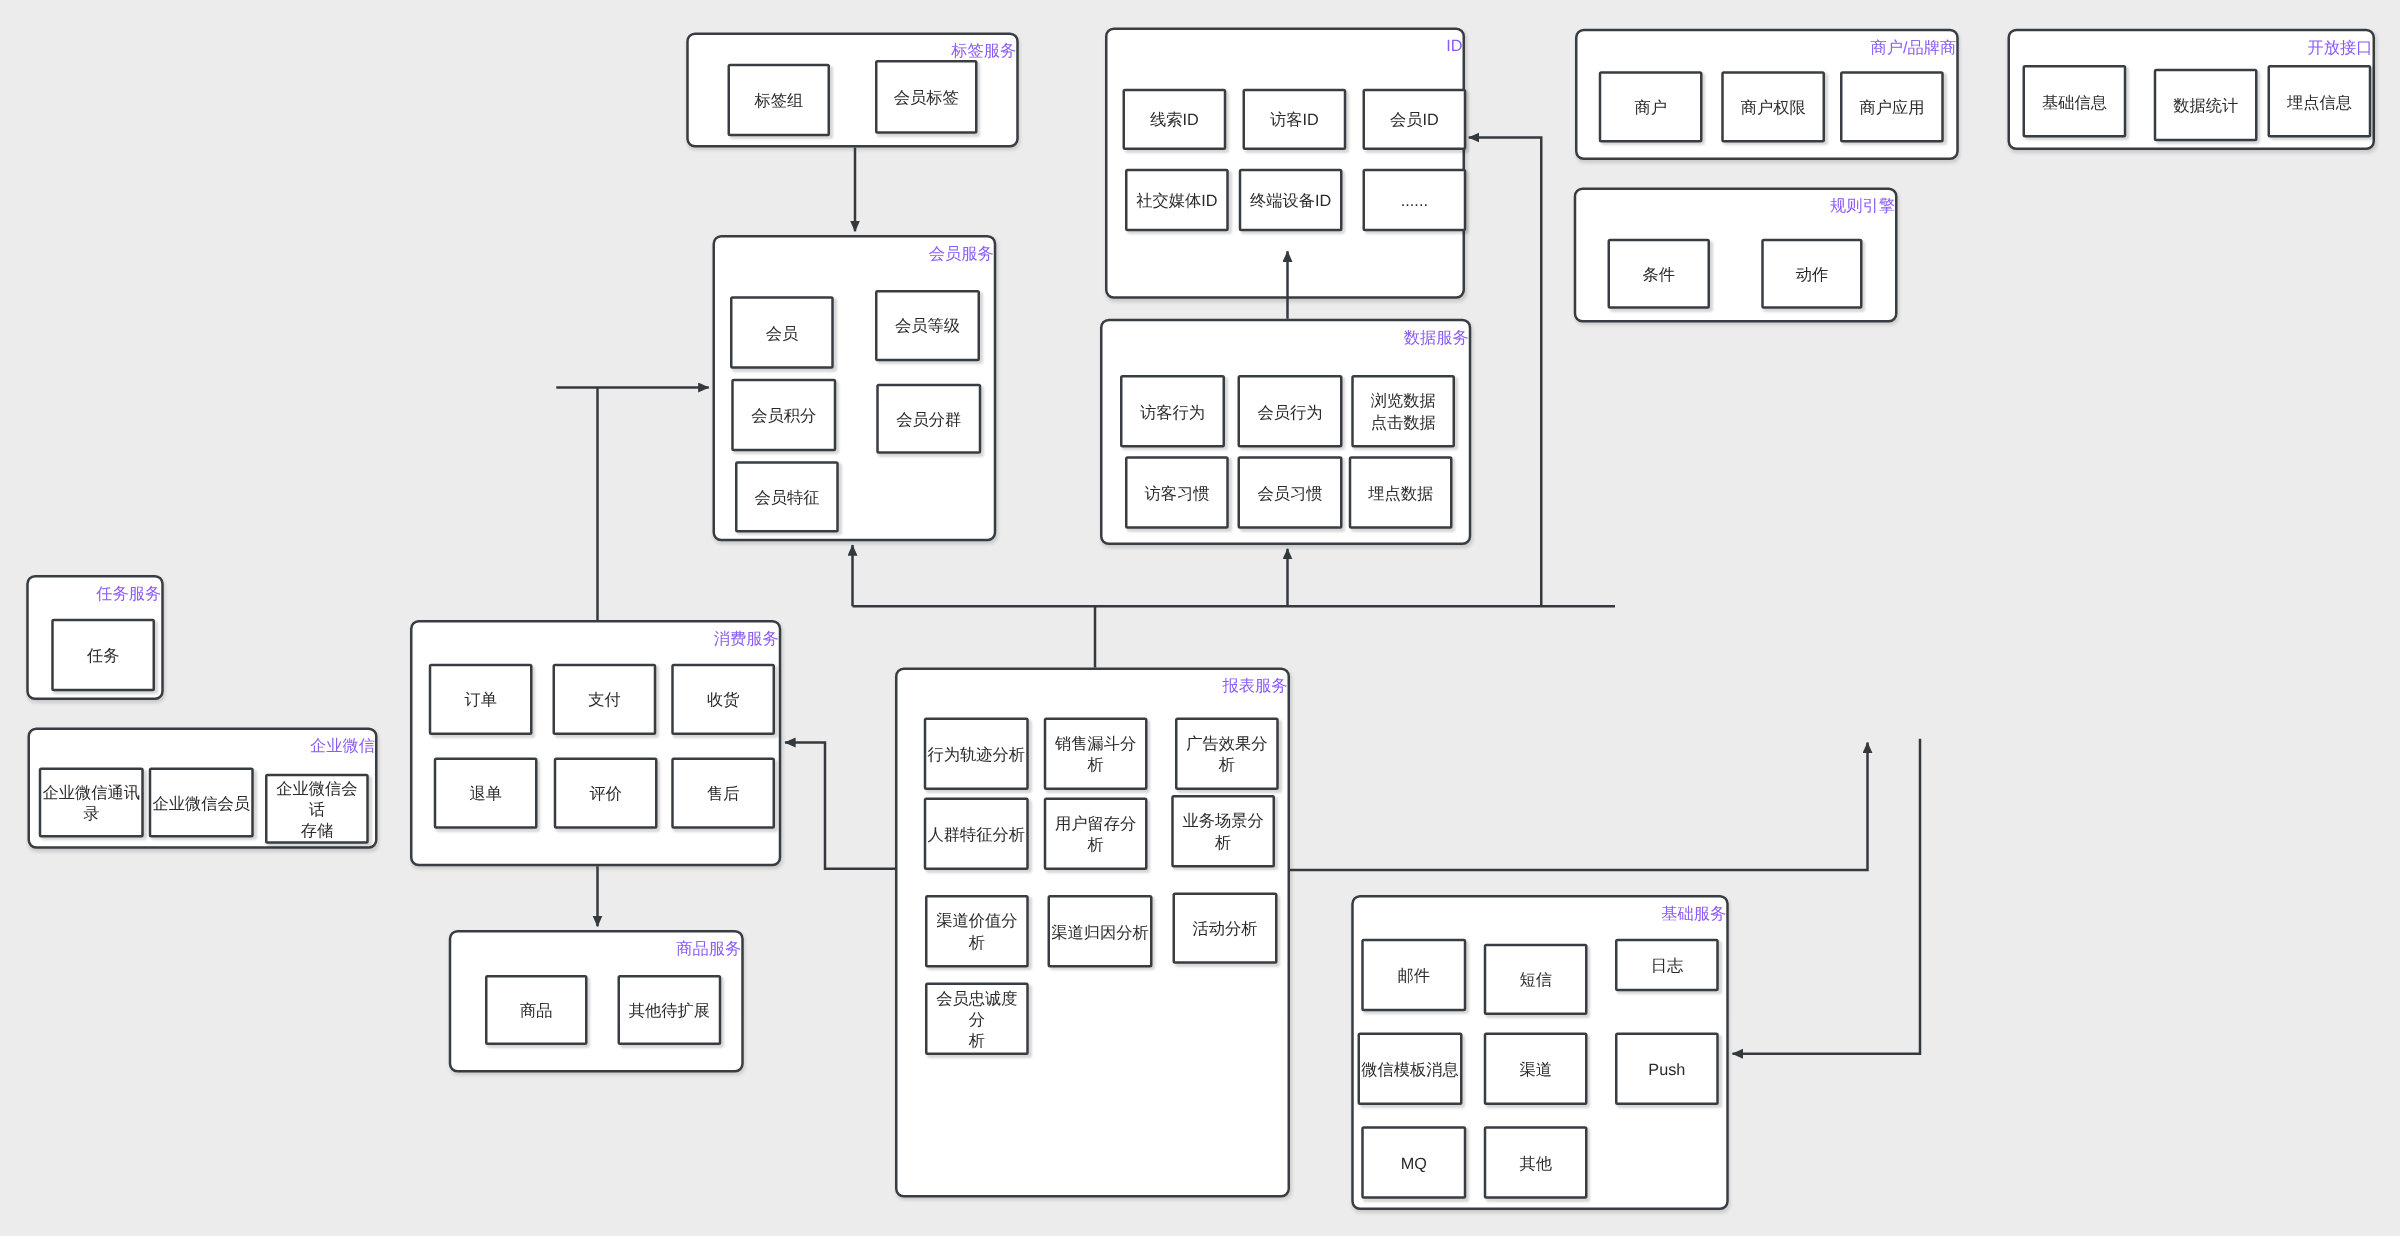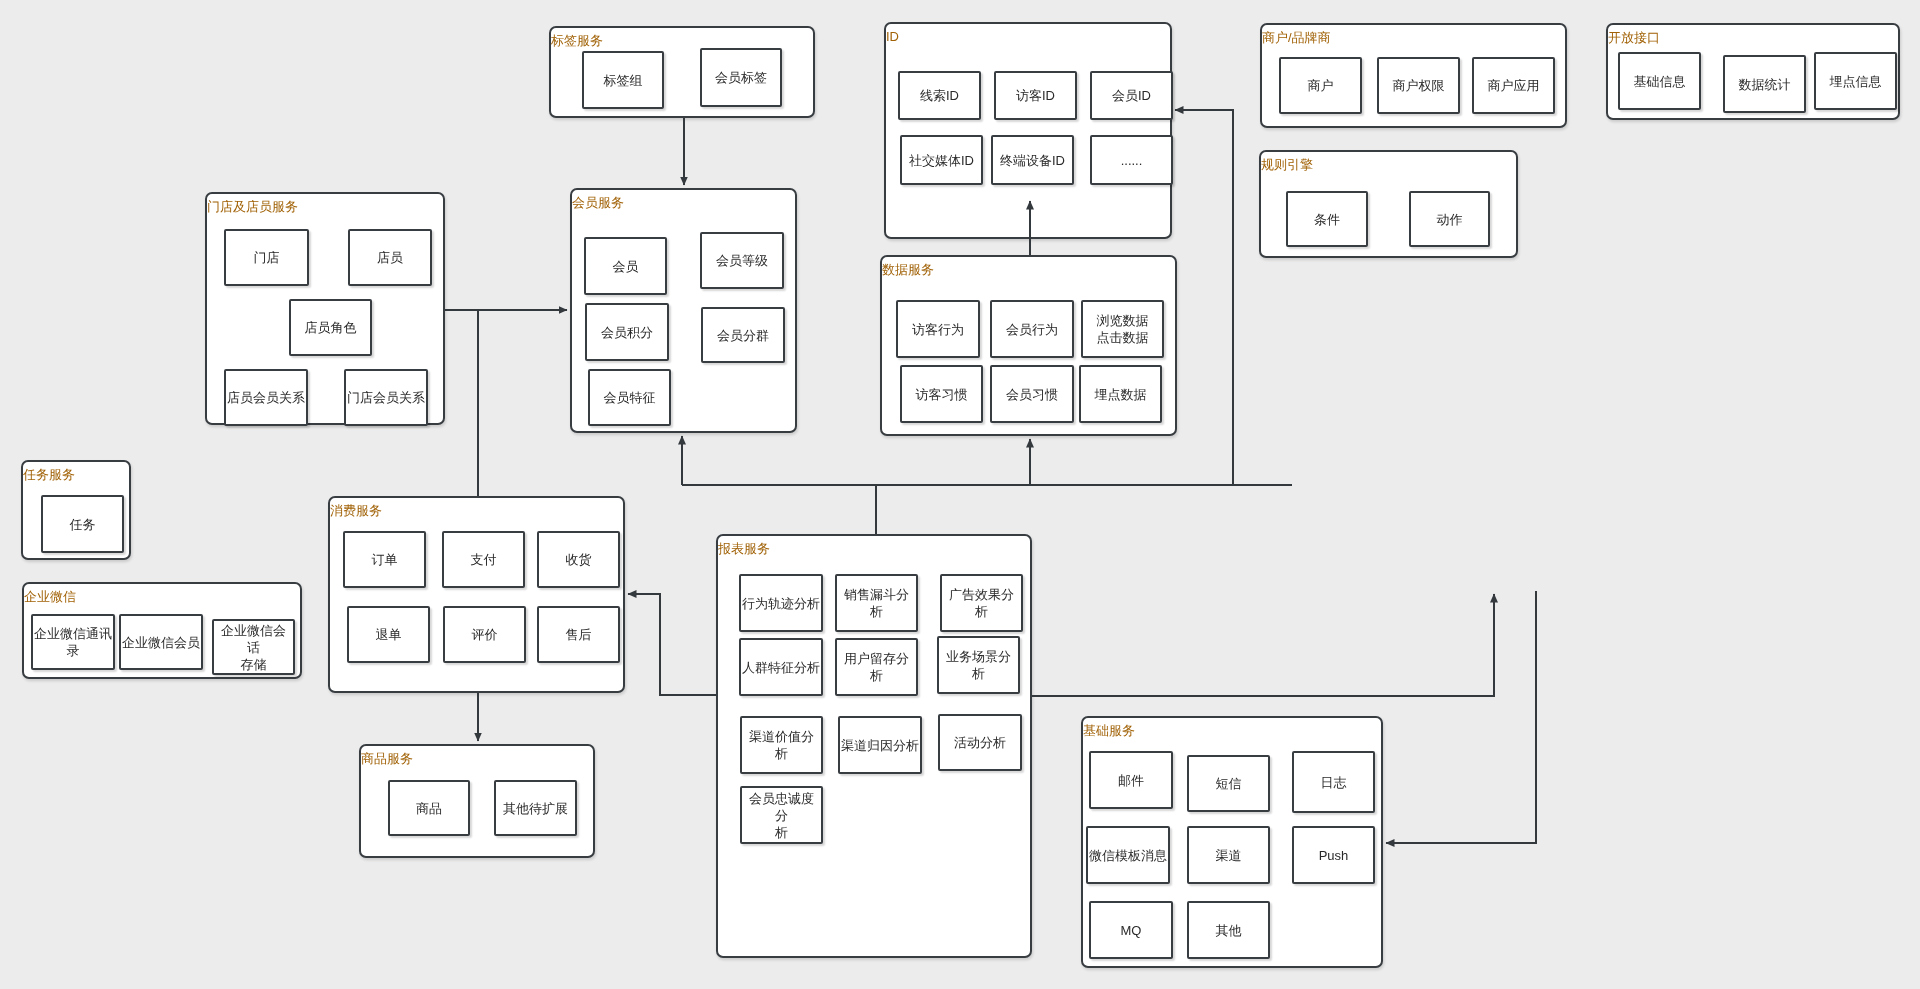--- a/index.html
+++ b/index.html
@@ -5,22 +5,22 @@
   html,body{margin:0;padding:0;background:#e9e9e9;}
   .canvas{
     position:relative;width:1920px;height:989px;background:#ececec;overflow:hidden;
     font-family:"Liberation Sans","DejaVu Sans",sans-serif;color:#262626;
   }
   .group{
     position:absolute;background:#ffffff;border:2px solid #383d42;border-radius:7px;
     box-shadow:1px 2px 3px rgba(0,0,0,0.14);box-sizing:border-box;
   }
   .group-title{
-    position:absolute;top:5px;left:0;width:100%;text-align:left;
-    font-size:13px;line-height:16px;color:#a16207;
+    position:absolute;top:5px;left:0;width:100%;text-align:right;
+    font-size:13px;line-height:16px;color:#8b5cf6;
   }
   .node{
     position:absolute;background:#ffffff;border:2px solid #383d42;border-radius:2px;
     box-shadow:2px 2px 2px rgba(0,0,0,0.16);box-sizing:border-box;
     display:flex;align-items:center;justify-content:center;text-align:center;
     font-size:13px;line-height:17px;white-space:pre-line;padding:1px;color:#2a2a2a;
   }
   .connectors{position:absolute;top:0;left:0;pointer-events:none;}
 </style>
 </head>
@@ -57,28 +57,20 @@
     <div class="node" style="left:115px;top:30px;width:83px;height:58px">数据统计</div>
     <div class="node" style="left:206px;top:27px;width:83px;height:58px">埋点信息</div>
   </div>
 
   <div class="group" style="left:1259px;top:150px;width:259px;height:108px">
     <div class="group-title">规则引擎</div>
     <div class="node" style="left:25px;top:39px;width:82px;height:56px">条件</div>
     <div class="node" style="left:148px;top:39px;width:81px;height:56px">动作</div>
   </div>
 
-  <div class="group" style="left:205px;top:192px;width:240px;height:233px">
-    <div class="group-title">门店及店员服务</div>
-    <div class="node" style="left:17px;top:35px;width:85px;height:57px">门店</div>
-    <div class="node" style="left:141px;top:35px;width:84px;height:57px">店员</div>
-    <div class="node" style="left:82px;top:105px;width:83px;height:57px">店员角色</div>
-    <div class="node" style="left:17px;top:175px;width:84px;height:57px">店员会员关系</div>
-    <div class="node" style="left:137px;top:175px;width:84px;height:57px">门店会员关系</div>
-  </div>
 
   <div class="group" style="left:570px;top:188px;width:227px;height:245px">
     <div class="group-title">会员服务</div>
     <div class="node" style="left:12px;top:47px;width:83px;height:58px">会员</div>
     <div class="node" style="left:128px;top:42px;width:84px;height:57px">会员等级</div>
     <div class="node" style="left:13px;top:113px;width:84px;height:58px">会员积分</div>
     <div class="node" style="left:129px;top:117px;width:84px;height:56px">会员分群</div>
     <div class="node" style="left:16px;top:179px;width:83px;height:57px">会员特征</div>
   </div>
 
@@ -136,21 +128,21 @@
   <div class="group" style="left:359px;top:744px;width:236px;height:114px">
     <div class="group-title">商品服务</div>
     <div class="node" style="left:27px;top:34px;width:82px;height:56px">商品</div>
     <div class="node" style="left:133px;top:34px;width:83px;height:56px">其他待扩展</div>
   </div>
 
   <div class="group" style="left:1081px;top:716px;width:302px;height:252px">
     <div class="group-title">基础服务</div>
     <div class="node" style="left:6px;top:33px;width:84px;height:58px">邮件</div>
     <div class="node" style="left:104px;top:37px;width:83px;height:57px">短信</div>
-    <div class="node" style="left:209px;top:33px;width:83px;height:62px">日志</div>
+    <div class="node" style="left:209px;top:33px;width:83px;height:42px">日志</div>
     <div class="node" style="left:3px;top:108px;width:84px;height:58px">微信模板消息</div>
     <div class="node" style="left:104px;top:108px;width:83px;height:58px">渠道</div>
     <div class="node" style="left:209px;top:108px;width:83px;height:58px">Push</div>
     <div class="node" style="left:6px;top:183px;width:84px;height:58px">MQ</div>
     <div class="node" style="left:104px;top:183px;width:83px;height:58px">其他</div>
   </div>
 
   <svg class="connectors" width="1920" height="989" viewBox="0 0 1920 989">
     <defs>
       <marker id="arrow" markerWidth="10" markerHeight="9" refX="8.5" refY="4" orient="auto" markerUnits="userSpaceOnUse">

